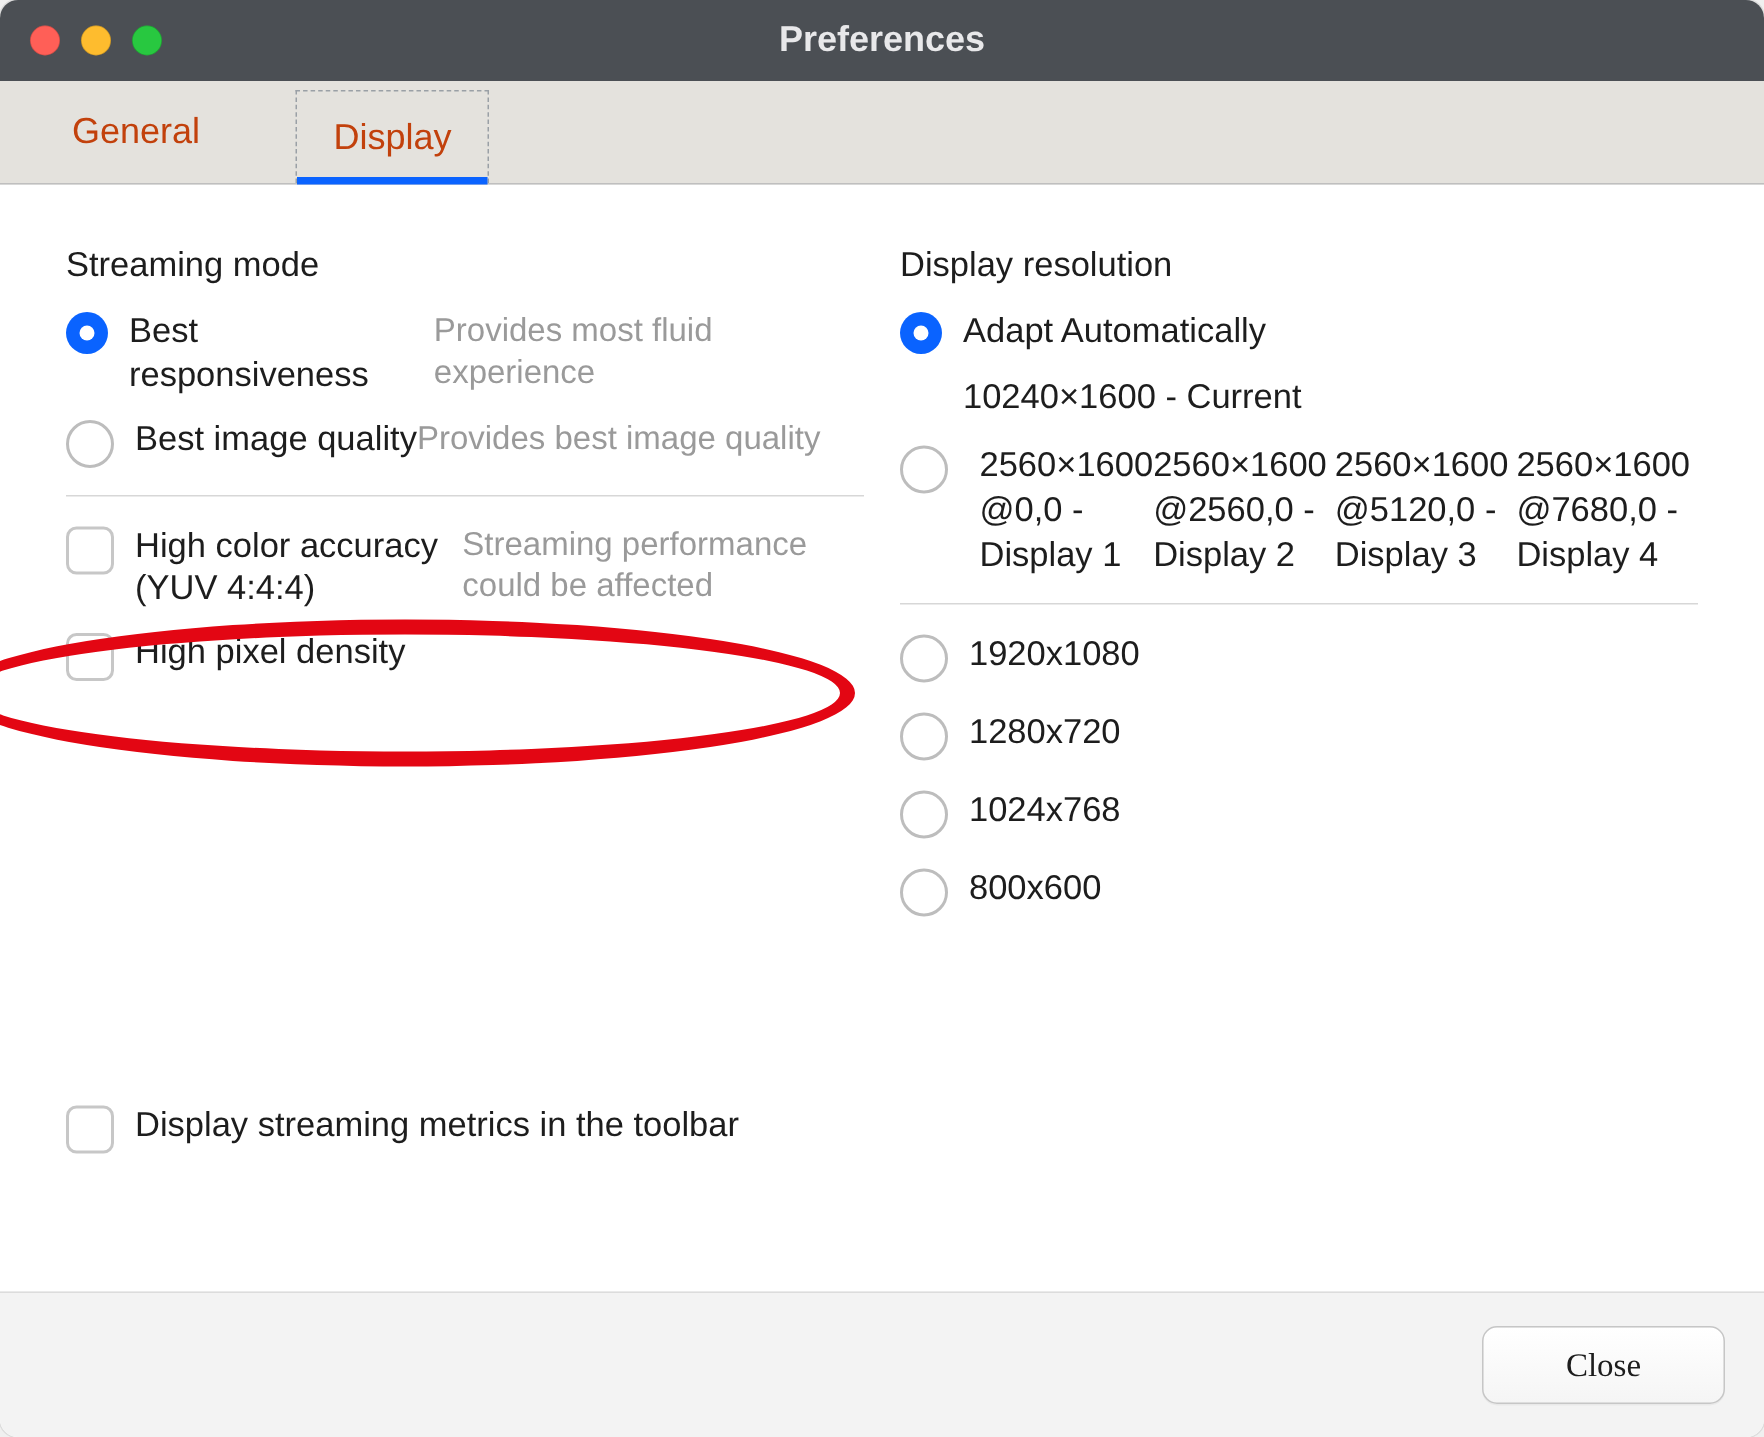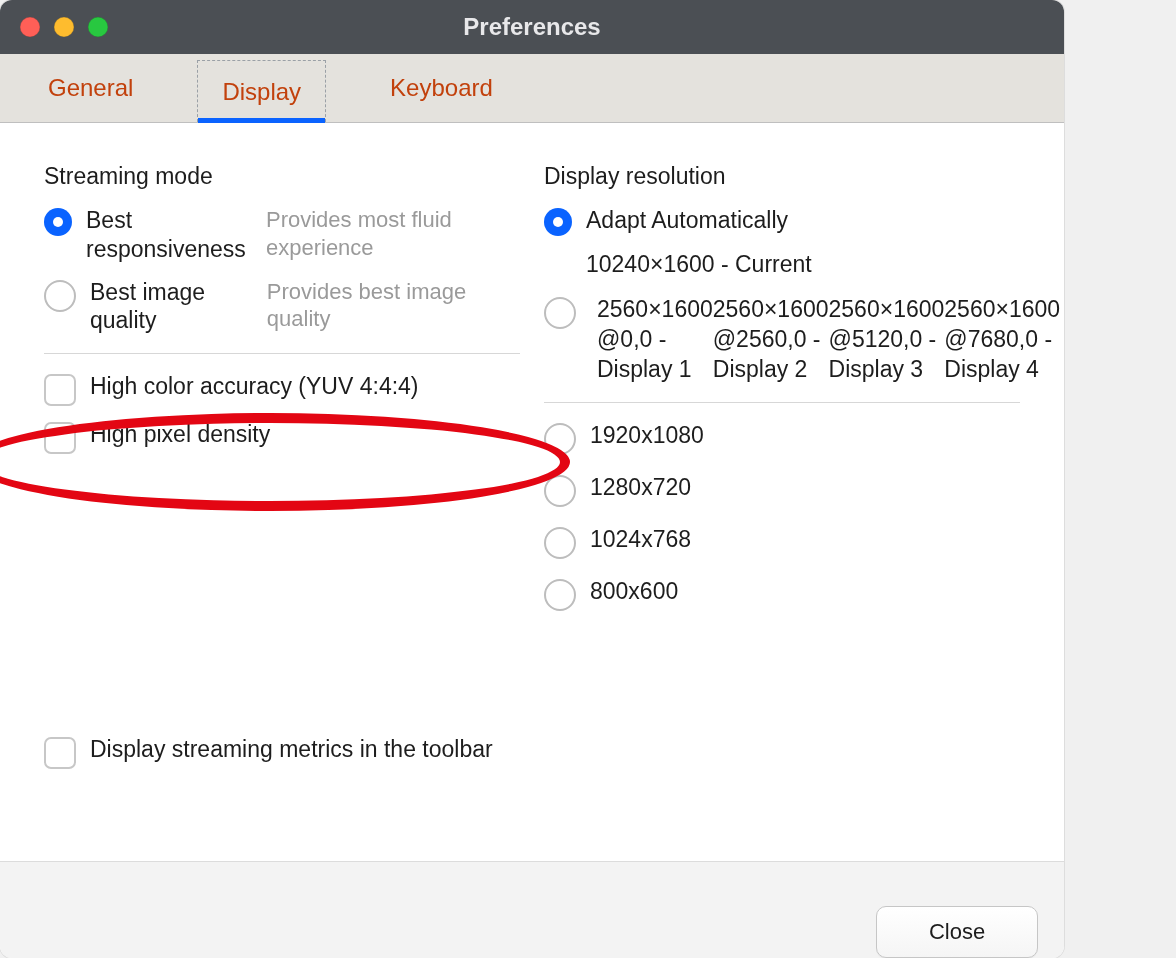--- a/index.html
+++ b/index.html
@@ -6,21 +6,21 @@
     margin: 0;
     padding: 0;
     width: 1176px;
     height: 958px;
     font-family: -apple-system, "Helvetica Neue", Arial, sans-serif;
     background: #f0f0f0;
     overflow: hidden;
   }
   .window {
     position: relative;
-    width: 1064px;
+    width: 1176px;
     height: 958px;
     background: #ffffff;
     border-radius: 12px;
     box-shadow: 0 0 0 1px rgba(0,0,0,0.08);
     overflow: hidden;
   }
 
   
   .titlebar {
     height: 54px;
@@ -183,23 +183,24 @@
   
   .footer {
     position: absolute;
     left: 0;
     right: 0;
     bottom: 0;
     height: 96px;
     background: #f3f3f3;
     border-top: 1px solid #dcdcdc;
     display: flex;
-    align-items: flex-end;
+    align-items: center;
     justify-content: flex-end;
     padding: 0 26px;
+    font-family: Liberation Serif, serif;
   }
   .btn {
     min-width: 160px;
     height: 50px;
     background: linear-gradient(#ffffff, #f5f5f5);
     border: 1px solid #c6c6c6;
     border-radius: 10px;
     font-size: 22px;
     color: #1d1d1d;
     display: flex;
@@ -229,23 +230,20 @@
     <div class="title">Preferences</div>
   </div>
 
   <div class="tabstrip">
     <div class="tab">
       <span>General</span>
     </div>
     <div class="tab active">
       <span>Display</span>
     </div>
-    <div class="tab">
-      <span>Keyboard</span>
-    </div>
   </div>
 
   <div class="content">
 
     <div class="col">
       <div class="section-title">Streaming mode</div>
 
       <div class="option">
         <div class="radio selected"></div>
         <div class="text">
@@ -261,20 +259,21 @@
           <span class="sub">Provides best image quality</span>
         </div>
       </div>
 
       <div class="divider"></div>
 
       <div class="option">
         <div class="checkbox"></div>
         <div class="text">
           <span class="lbl">High color accuracy (YUV 4:4:4)</span>
+          <span class="sub">Streaming performance could be affected</span>
         </div>
       </div>
 
 
       <div class="option">
         <div class="checkbox"></div>
         <div class="text">
           <span class="lbl">High pixel density</span>
         </div>
       </div>

